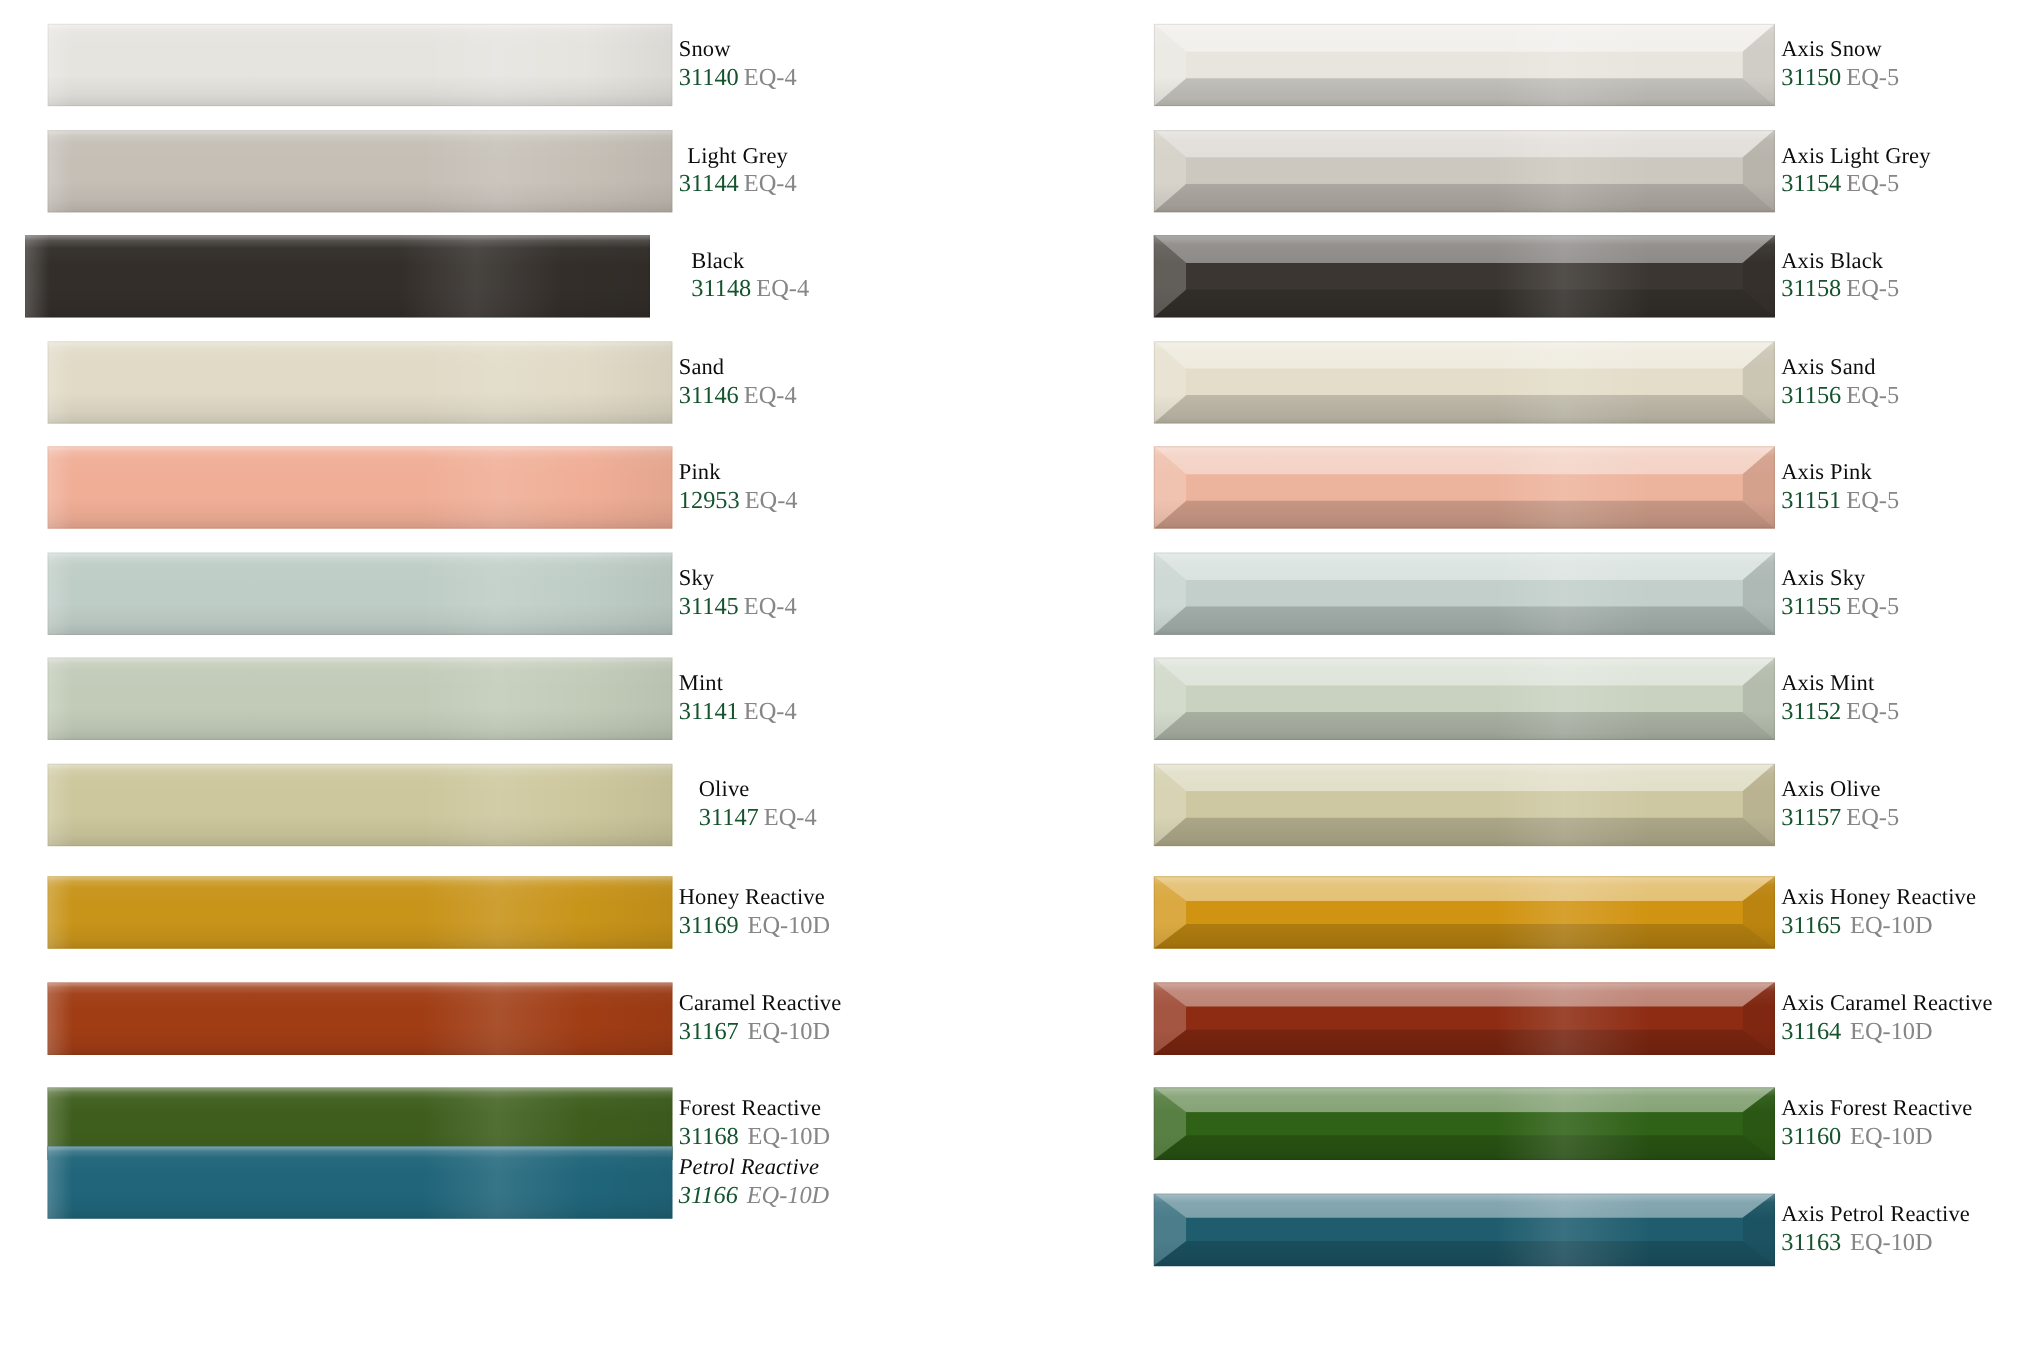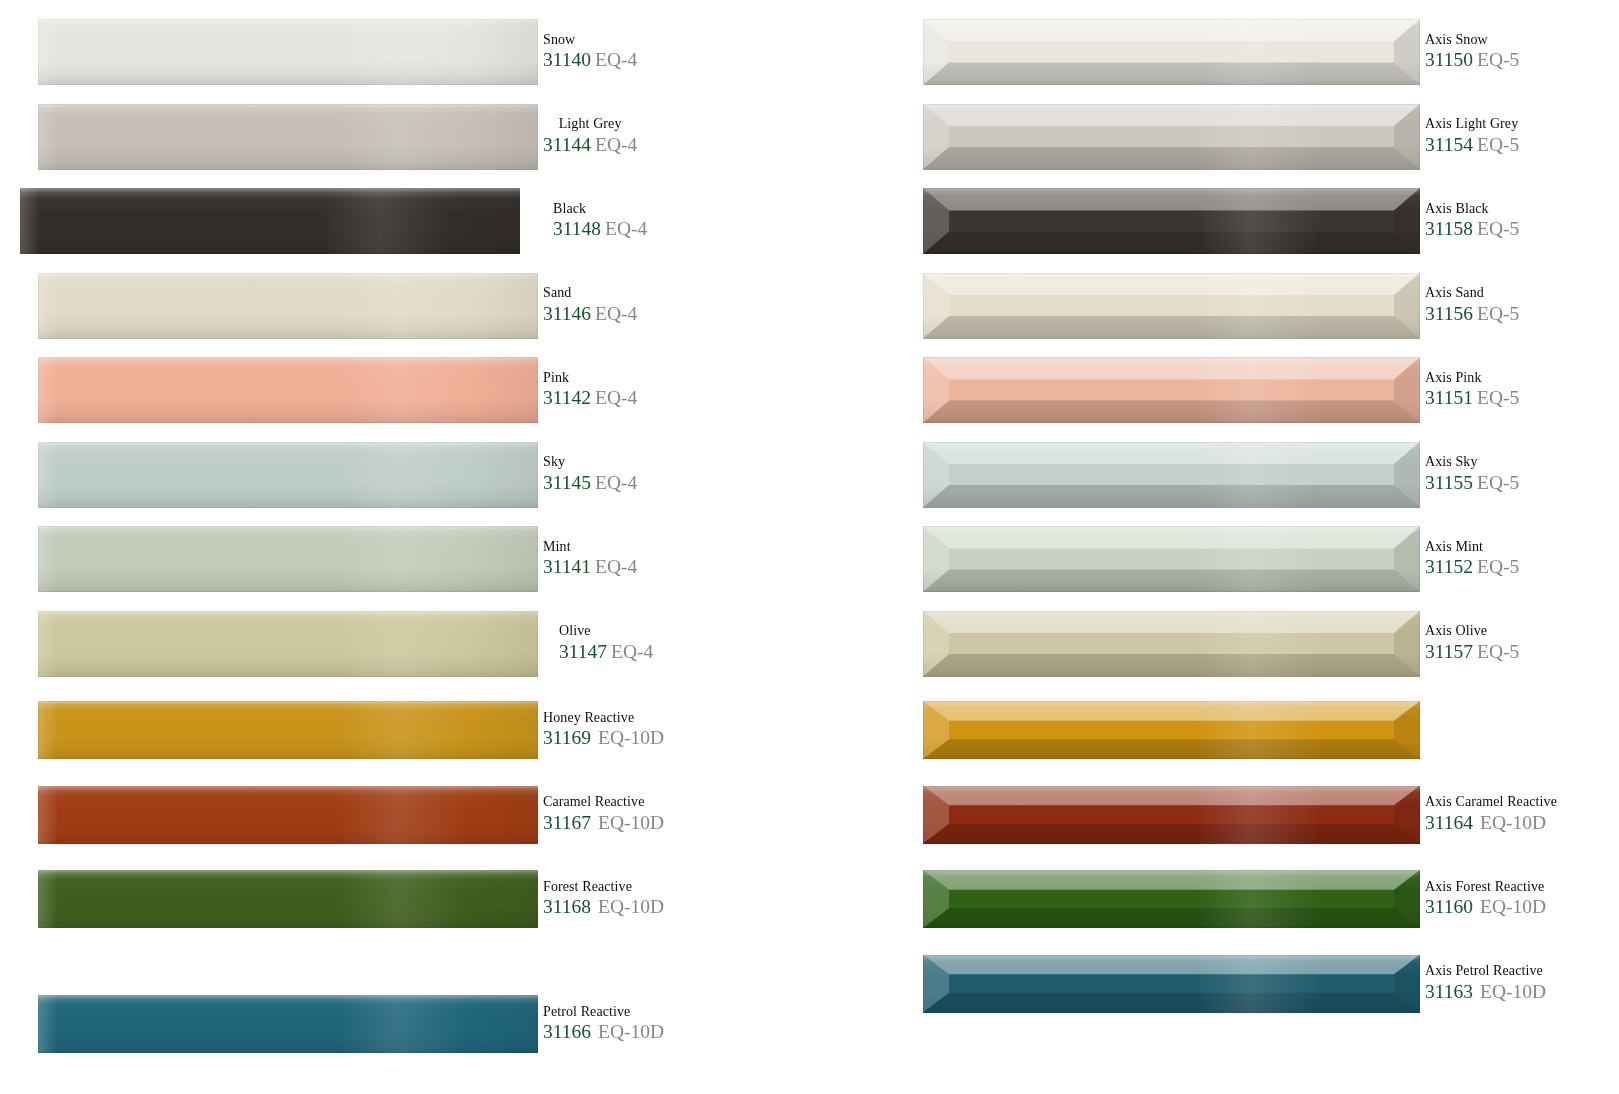--- a/index.html
+++ b/index.html
@@ -121,21 +121,21 @@
 
   
   .label {
     margin-left: 5px;
     line-height: 1.28;
     white-space: nowrap;
     color: #0d0d0d;
   }
   .label .name {
     display: block;
-    font-size: 14px;
+    font-size: 18px;
     letter-spacing: 0.1px;
   }
   .label .codeline {
     display: block;
     font-size: 19.5px;
   }
   .label .code {
     color: #14532d;
   }
   .label .series {
@@ -175,21 +175,21 @@
         <div class="tile flat" style="width: 500px; height: 66px; background: rgb(224, 218, 198);"></div>
         <div class="label">
           <span class="name">Sand</span>
           <span class="codeline"><span class="code">31146</span><span class="series">EQ-4</span></span>
         </div>
       </div>
       <div class="row" style="left: 38px; top: 357px; height: 66px; width: 920px;">
         <div class="tile flat" style="width: 500px; height: 66px; background: rgb(240, 174, 150);"></div>
         <div class="label">
           <span class="name">Pink</span>
-          <span class="codeline"><span class="code">31142</span><span class="series">EQ-4</span></span>
+          <span class="codeline"><span class="code">12953</span><span class="series">EQ-4</span></span>
         </div>
       </div>
       <div class="row" style="left: 38px; top: 441.5px; height: 66px; width: 920px;">
         <div class="tile flat" style="width: 500px; height: 66px; background: rgb(191, 205, 199);"></div>
         <div class="label">
           <span class="name">Sky</span>
           <span class="codeline"><span class="code">31145</span><span class="series">EQ-4</span></span>
         </div>
       </div>
       <div class="row" style="left: 38px; top: 526px; height: 66px; width: 920px;">
@@ -220,21 +220,21 @@
           <span class="codeline"><span class="code">31167</span><span class="series wide">EQ-10D</span></span>
         </div>
       </div>
       <div class="row" style="left: 38px; top: 870px; height: 58px; width: 920px;">
         <div class="tile flat" style="width: 500px; height: 58px; background: rgb(62, 94, 29);"></div>
         <div class="label">
           <span class="name">Forest Reactive</span>
           <span class="codeline"><span class="code">31168</span><span class="series wide">EQ-10D</span></span>
         </div>
       </div>
-      <div class="row" style="left: 38px; top: 995px; height: 58px; width: 920px;">
+      <div class="row" style="left: 38px; top: 917px; height: 58px; width: 920px; font-style: italic;">
         <div class="tile flat" style="width: 500px; height: 58px; background: rgb(32, 101, 122);"></div>
         <div class="label">
           <span class="name">Petrol Reactive</span>
           <span class="codeline"><span class="code">31166</span><span class="series wide">EQ-10D</span></span>
         </div>
       </div>
     </div>
   <div class="column right" id="col-right">
       <div class="row" style="left: 38px; top: 19px; height: 66px; width: 917px;">
         <div class="tile bevel" style="width: 497px; height: 66px; background: rgb(232, 229, 222);">
@@ -350,20 +350,24 @@
       </div>
       <div class="row" style="left: 38px; top: 701px; height: 58px; width: 917px;">
         <div class="tile bevel" style="width: 497px; height: 58px; background: rgb(209, 148, 18);">
           <div class="fac top"></div>
           <div class="fac bottom"></div>
           <div class="fac left"></div>
           <div class="fac right"></div>
           <div class="gloss"></div>
           <div class="seam"></div>
         </div>
+        <div class="label">
+          <span class="name">Axis Honey Reactive</span>
+          <span class="codeline"><span class="code">31165</span><span class="series wide">EQ-10D</span></span>
+        </div>
       </div>
       <div class="row" style="left: 38px; top: 785.5px; height: 58px; width: 917px;">
         <div class="tile bevel" style="width: 497px; height: 58px; background: rgb(142, 44, 19);">
           <div class="fac top"></div>
           <div class="fac bottom"></div>
           <div class="fac left"></div>
           <div class="fac right"></div>
           <div class="gloss"></div>
           <div class="seam"></div>
         </div>

